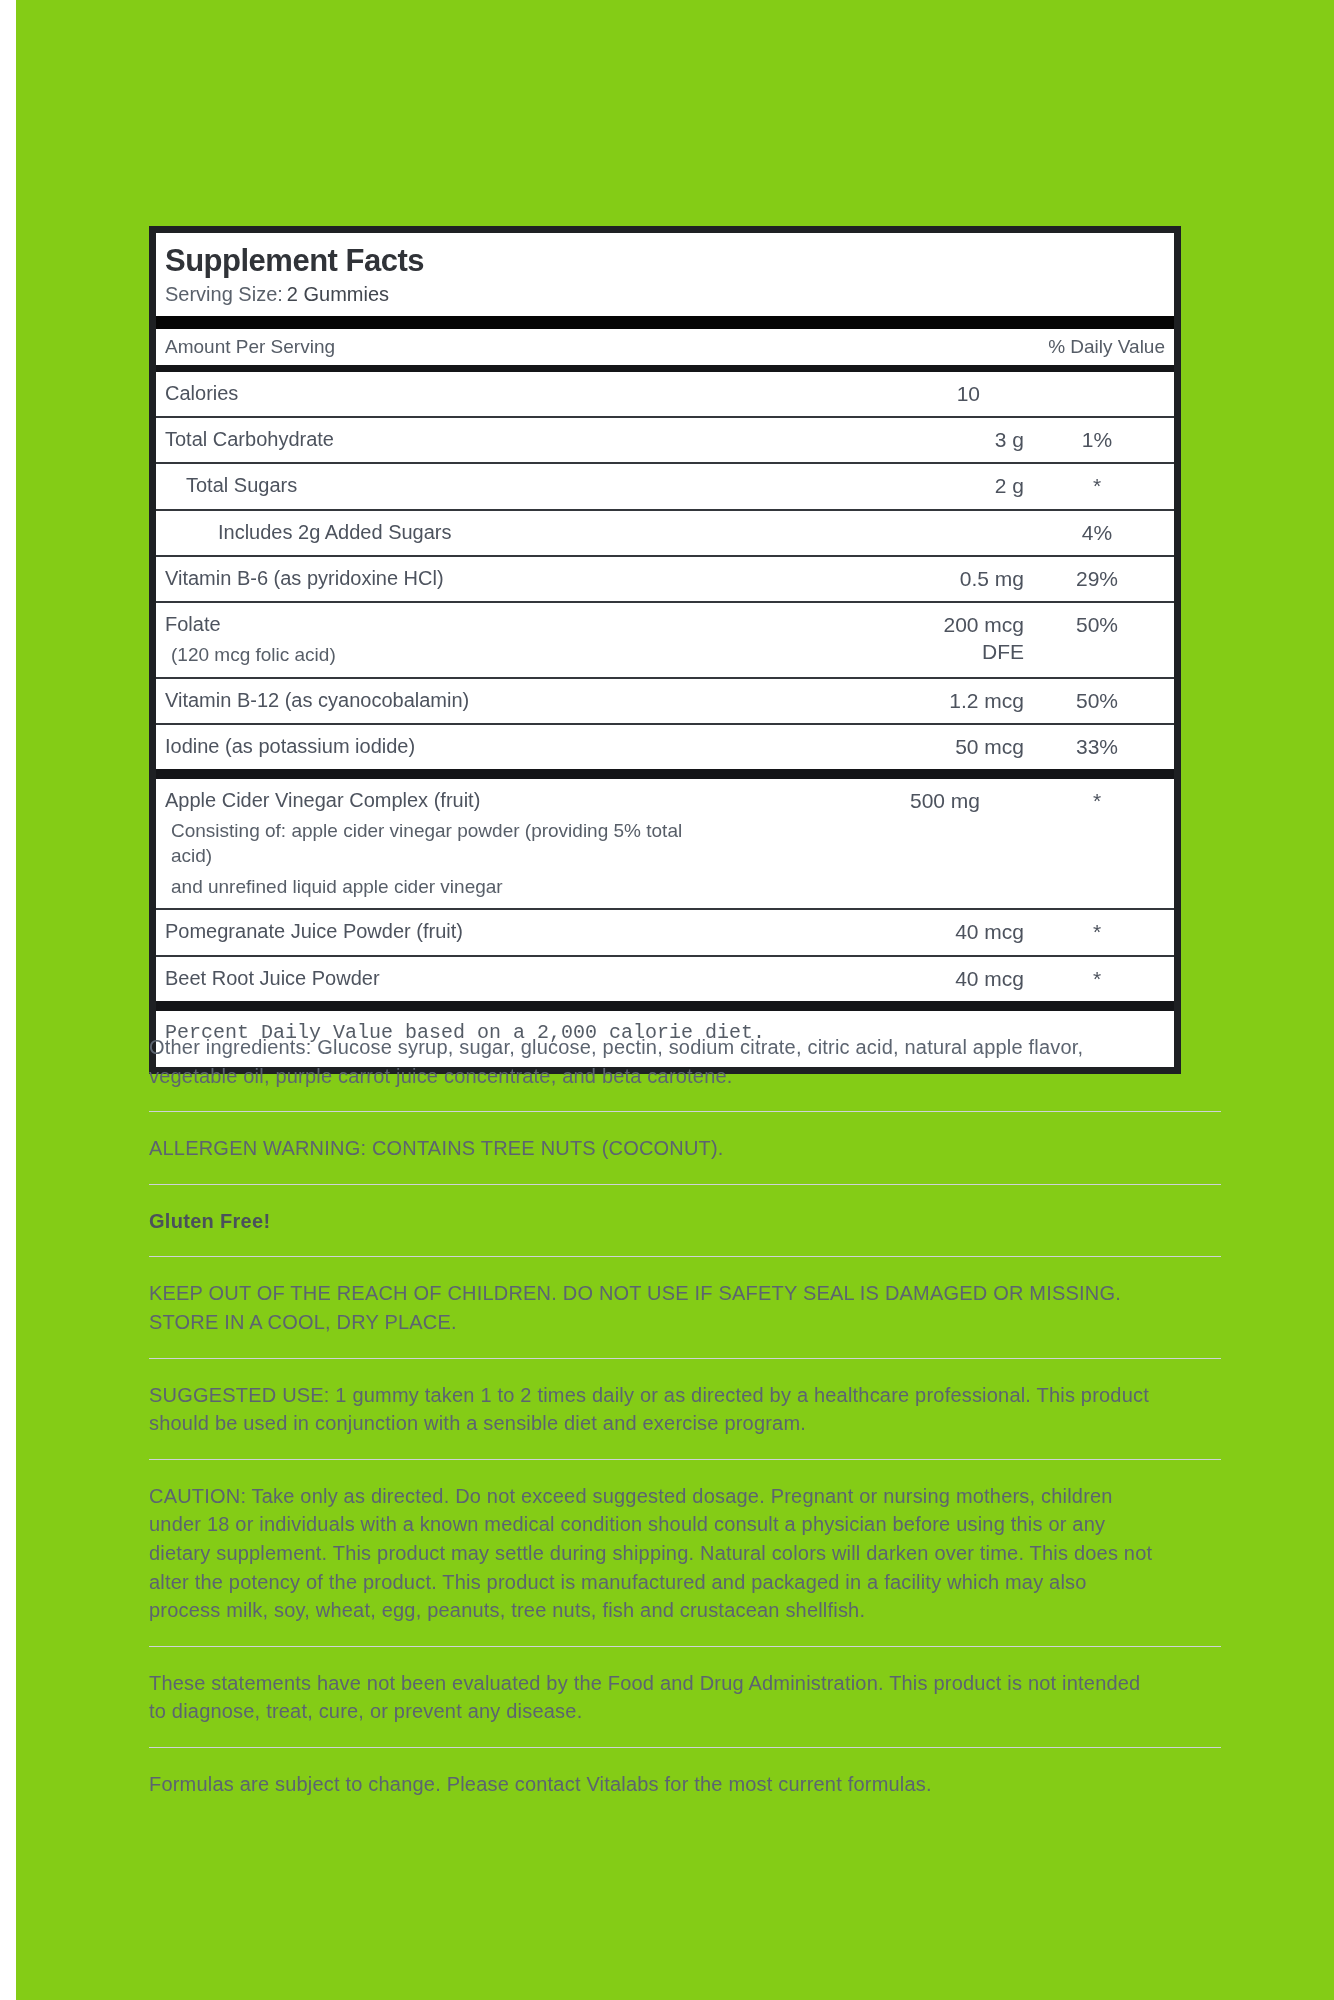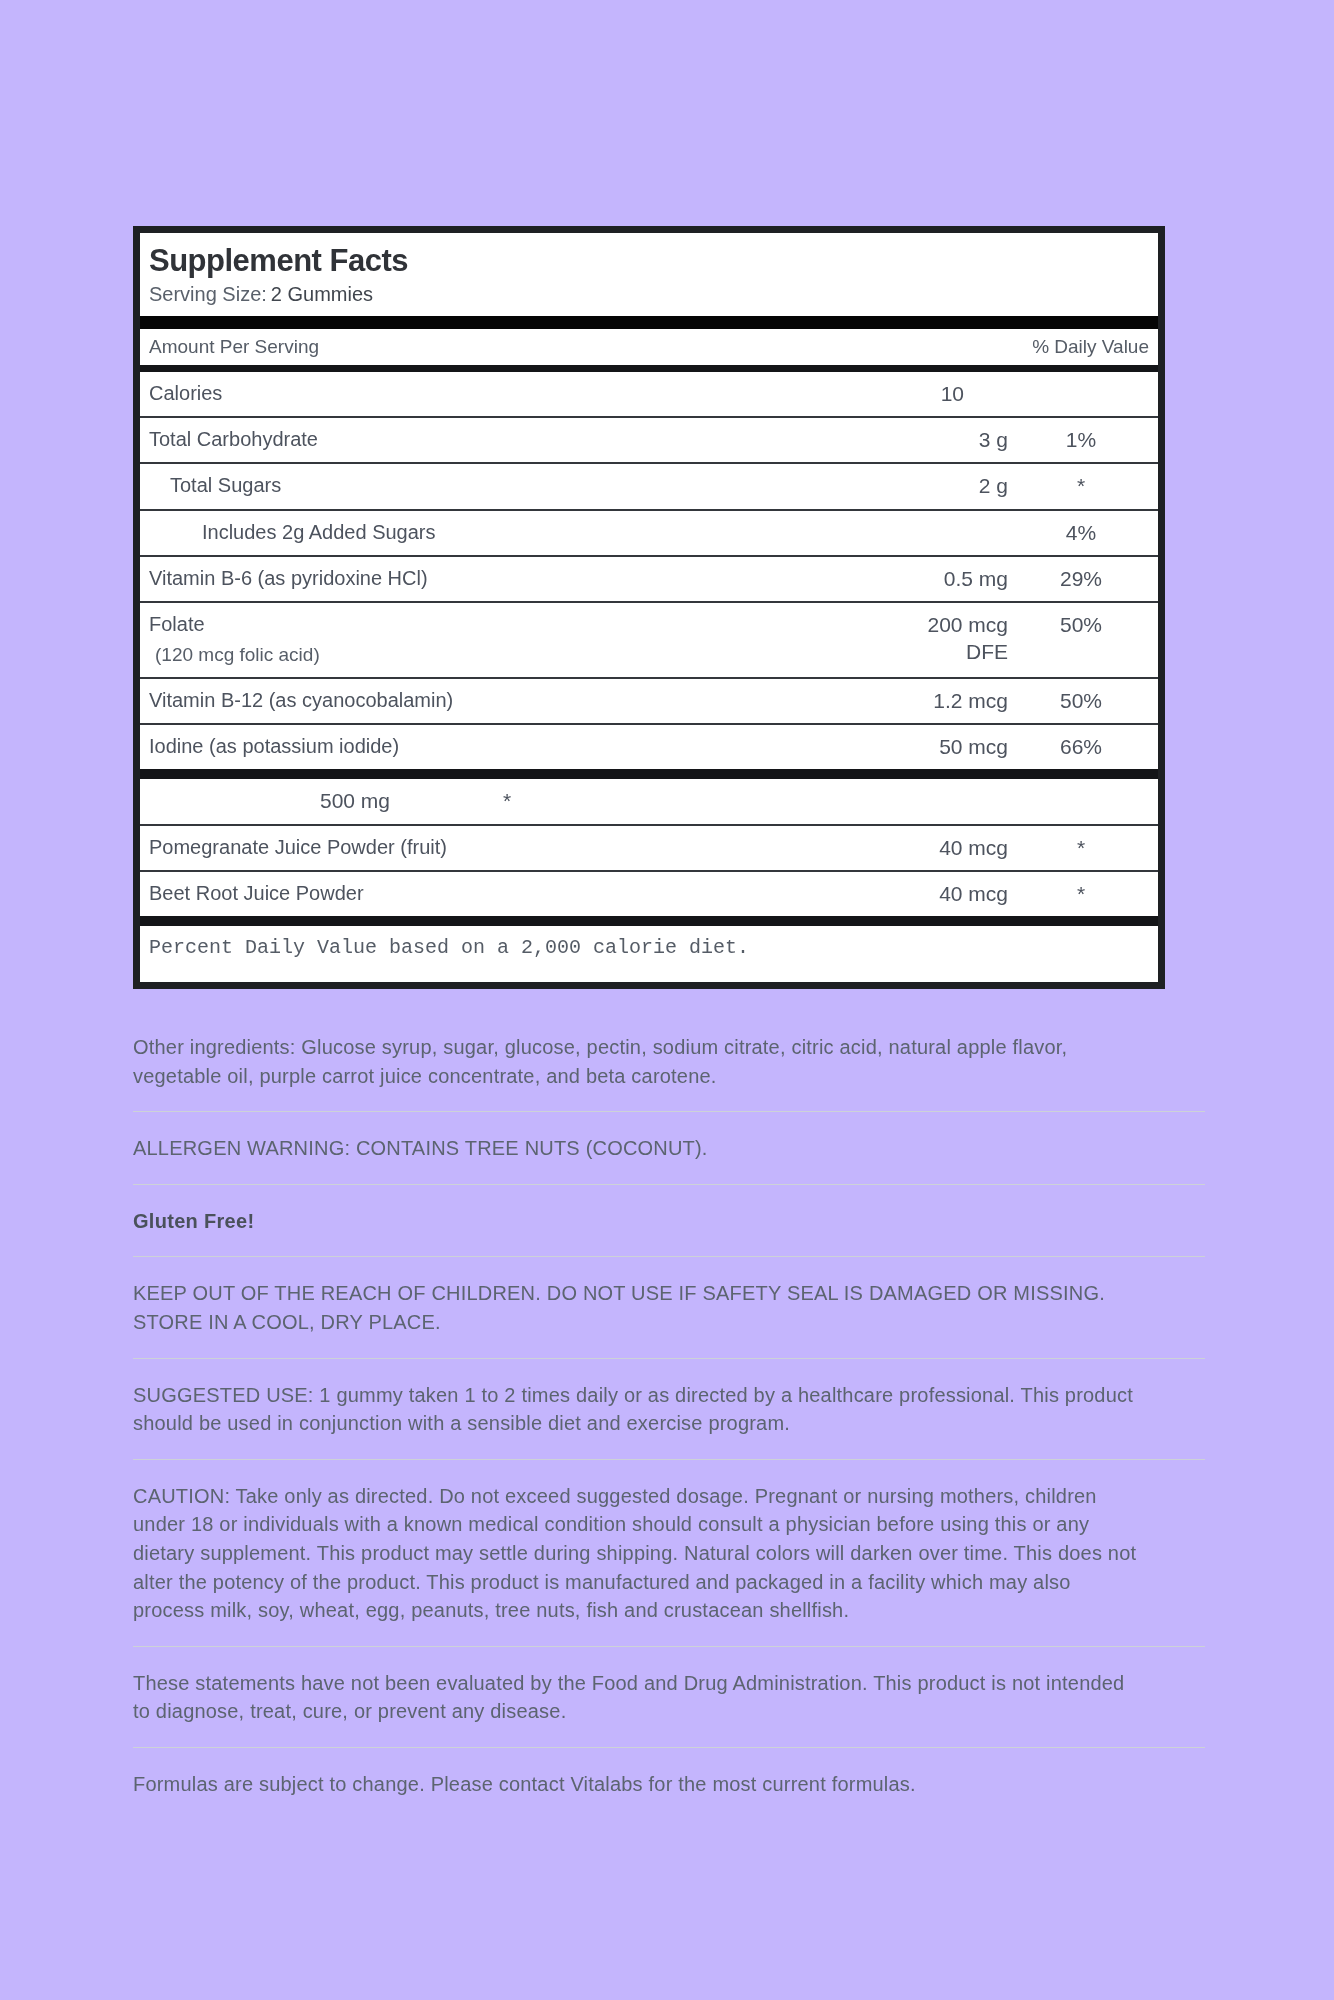--- a/index.html
+++ b/index.html
@@ -3,21 +3,21 @@
 <meta charset="utf-8">
 <style>
   * { margin:0; padding:0; box-sizing:border-box; }
   html,body { background:#ffffff; }
   body {
     width:1334px; height:2000px;
     font-family:"Liberation Sans", sans-serif;
     color:#5c6470;
     position:relative;
   }
-  .page { position:absolute; inset:0; background:#c4b5fd; }
+  .page { position:absolute; inset:0; background:#84cc16;margin-left:16px; }
 
   
   .facts-panel {
     position:absolute; left:133px; top:226px; width:1032px;
     border:7px solid #1e2023; background:#fff;
     color:#4d535e;
   }
   .panel-header { padding:10px 10px 10px 9px; }
   .panel-title {
     font-size:31px; font-weight:700; color:#303338;
@@ -133,28 +133,33 @@
 
       <div class="row">
         <div class="cell name">Vitamin B-12 (as cyanocobalamin)</div>
         <div class="cell amt">1.2 mcg</div>
         <div class="cell dv">50%</div>
       </div>
 
       <div class="row">
         <div class="cell name">Iodine (as potassium iodide)</div>
         <div class="cell amt">50 mcg</div>
-        <div class="cell dv">66%</div>
+        <div class="cell dv">33%</div>
       </div>
     </div>
 
     <div class="bar-big"></div>
 
     <div class="rows">
       <div class="row first">
+        <div class="cell name">
+          <span>Apple Cider Vinegar Complex (fruit)</span>
+          <div class="sub-line">Consisting of: apple cider vinegar powder (providing 5% total acid)</div>
+          <div class="sub-line">and unrefined liquid apple cider vinegar</div>
+        </div>
         <div class="cell amt">500 mg</div>
         <div class="cell dv">*</div>
       </div>
 
       <div class="row">
         <div class="cell name">Pomegranate Juice Powder (fruit)</div>
         <div class="cell amt">40 mcg</div>
         <div class="cell dv">*</div>
       </div>
 

